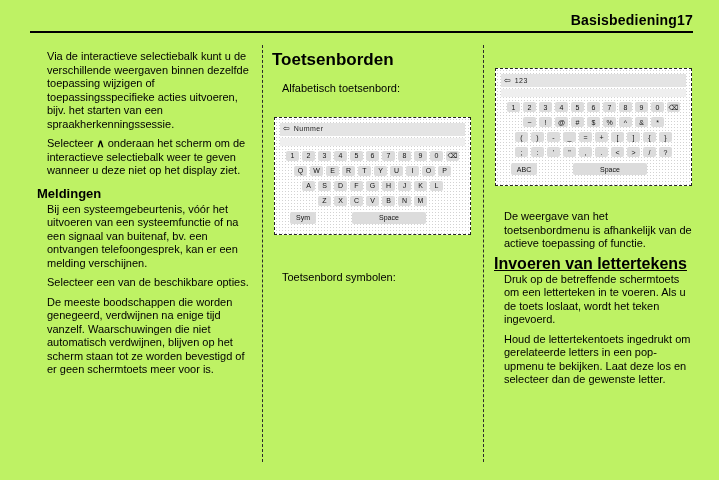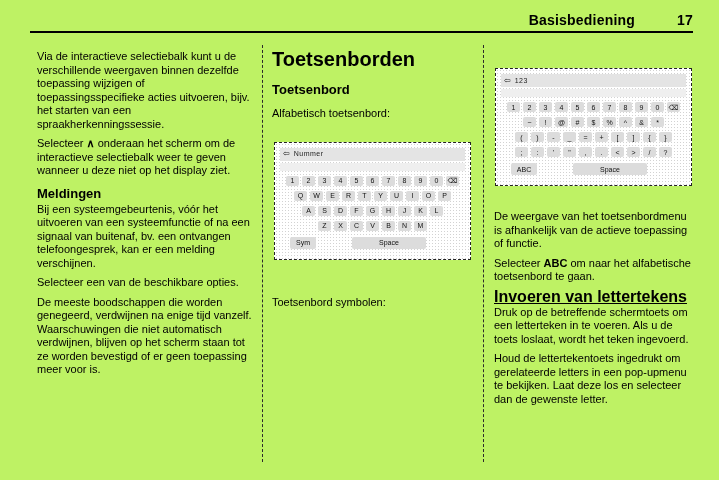--- a/index.html
+++ b/index.html
@@ -8,32 +8,32 @@
     font-family:"Liberation Sans", sans-serif;color:#000;overflow:hidden;
     margin:0 auto;
   }
   
   .header{
     position:absolute;left:30px;right:26px;top:12px;
     border-bottom:2px solid #000;padding-bottom:3px;
     display:flex;justify-content:flex-end;align-items:baseline;
     font-weight:bold;font-size:14px;letter-spacing:.2px;
   }
-  .header .pg{margin-left:42px;text-align:right;}
+  .header .pg{text-align:right;}
   
   .vsep{position:absolute;top:45px;height:417px;width:0;border-left:1px dashed #2a2a2a;}
   #sep1{left:262px;}
   #sep2{left:483px;}
   
   .col{position:absolute;top:50px;font-size:11px;line-height:13.5px;text-align:left;}
   #col1{left:37px;width:216px;}
   #col2{left:272px;width:201px;}
   #col3{left:494px;width:200px;}
-  .col p{margin:0 0 6px 0;}
-  .h-main{font-size:20px;font-weight:bold;margin:0 0 13px 0;line-height:19px;}
+  .col p{margin:0 0 6px 10px;}
+  .h-main{font-size:17px;font-weight:bold;margin:0 0 13px 0;line-height:19px;}
   .h-sub{font-size:13px;font-weight:bold;margin:0 0 10px 0;line-height:15px;}
   .h-side{font-size:13px;font-weight:bold;margin:8px 0 2px 0;line-height:15px;}
   .h-small{font-size:16px;font-weight:bold;margin:5px 0 2px 0;line-height:14px;text-decoration:underline;}
   .b{font-weight:bold;}
   
   .kb-fig{
     box-sizing:border-box;width:197px;height:118px;
     border:1px dashed #222;padding:5px 5px 4px 5px;background:#fff;
     background-image:radial-gradient(#d2d2d2 0.6px, transparent 0.75px);
     background-size:3px 3px;
@@ -81,26 +81,25 @@
 
   <div class="vsep" id="sep1"></div>
   <div class="vsep" id="sep2"></div>
 
   <div class="col" id="col1">
     <p>Via de interactieve selectiebalk kunt u de verschillende weergaven binnen dezelfde toepassing wijzigen of toepassingsspecifieke acties uitvoeren, bijv. het starten van een spraakherkenningssessie.</p>
     <p><span>Selecteer </span><span class="b">∧</span><span> onderaan het scherm om de interactieve selectiebalk weer te geven wanneer u deze niet op het display ziet.</span></p>
     <div class="h-side">Meldingen</div>
     <p>Bij een systeemgebeurtenis, vóór het uitvoeren van een systeemfunctie of na een signaal van buitenaf, bv. een ontvangen telefoongesprek, kan er een melding verschijnen.</p>
     <p>Selecteer een van de beschikbare opties.</p>
-    <p>De meeste boodschappen die worden genegeerd, verdwijnen na enige tijd vanzelf. Waarschuwingen die niet automatisch verdwijnen, blijven op het scherm staan tot ze worden bevestigd of er geen toepassing meer voor is.</p>
+    <p>De meeste boodschappen die worden genegeerd, verdwijnen na enige tijd vanzelf. Waarschuwingen die niet automatisch verdwijnen, blijven op het scherm staan tot ze worden bevestigd of er geen schermtoets meer voor is.</p>
   </div>
 
   <div class="col" id="col2">
     <div class="h-main">Toetsenborden</div>
-    <div class="h-sub">Toetsenbord</div>
     <p>Alfabetisch toetsenbord:</p>
     <div class="kb-fig alpha">
         <div class="kb-bar">
           <div class="kb-arrow">⇦</div>
           <div class="kb-field">Nummer</div>
         </div>
         <div class="kb-entry"></div>
         <div class="kb-row">
           <div class="kb-key">1</div>
           <div class="kb-key">2</div>
@@ -208,19 +207,18 @@
           <div class="kb-key">&gt;</div>
           <div class="kb-key">/</div>
           <div class="kb-key">?</div>
         </div>
         <div class="kb-bottom">
           <div class="kb-key kb-mode">ABC</div>
           <div class="kb-key kb-space">Space</div>
         </div>
       </div>
     <p style="margin-top:24px;">De weergave van het toetsenbordmenu is afhankelijk van de actieve toepassing of functie.</p>
-    <p><span>Selecteer </span><span class="b">ABC</span><span> om naar het alfabetische toetsenbord te gaan.</span></p>
     <div class="h-small">Invoeren van lettertekens</div>
     <p>Druk op de betreffende schermtoets om een letterteken in te voeren. Als u de toets loslaat, wordt het teken ingevoerd.</p>
     <p>Houd de lettertekentoets ingedrukt om gerelateerde letters in een pop-upmenu te bekijken. Laat deze los en selecteer dan de gewenste letter.</p>
   </div>
 
 </div>
 
 </body></html>

